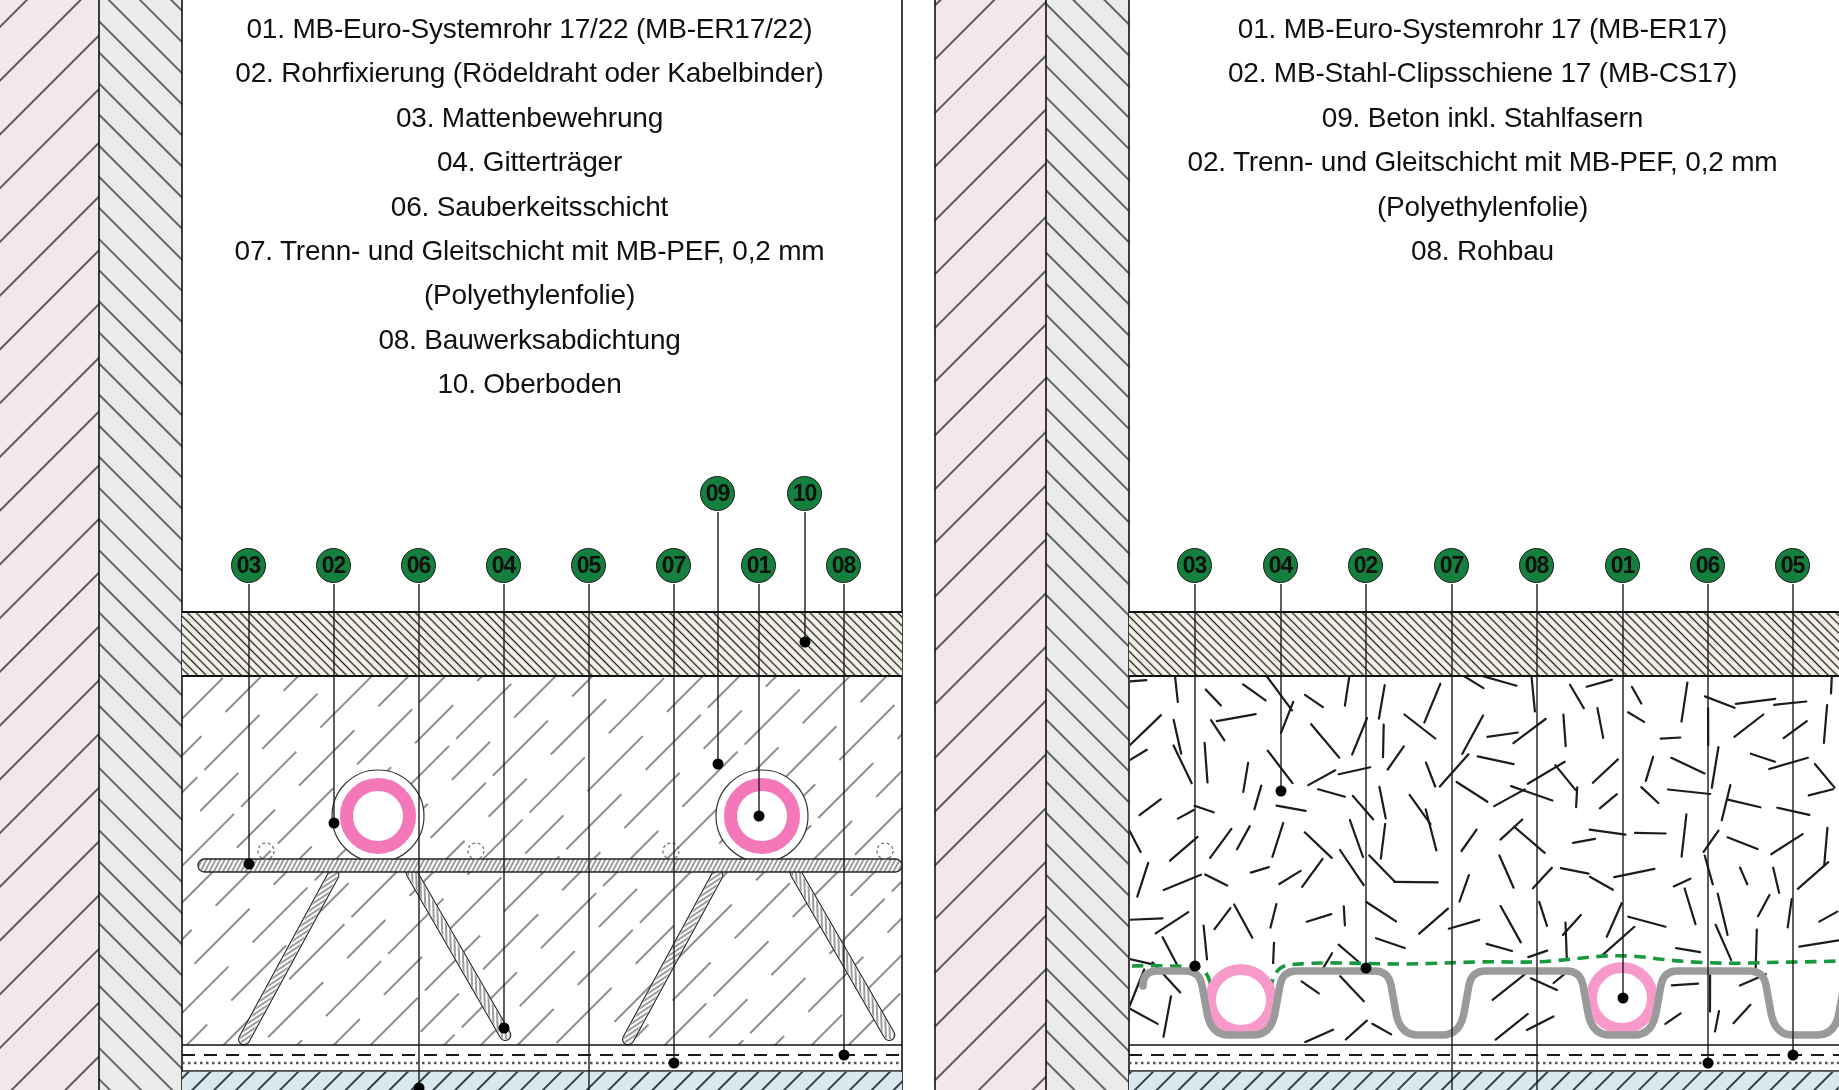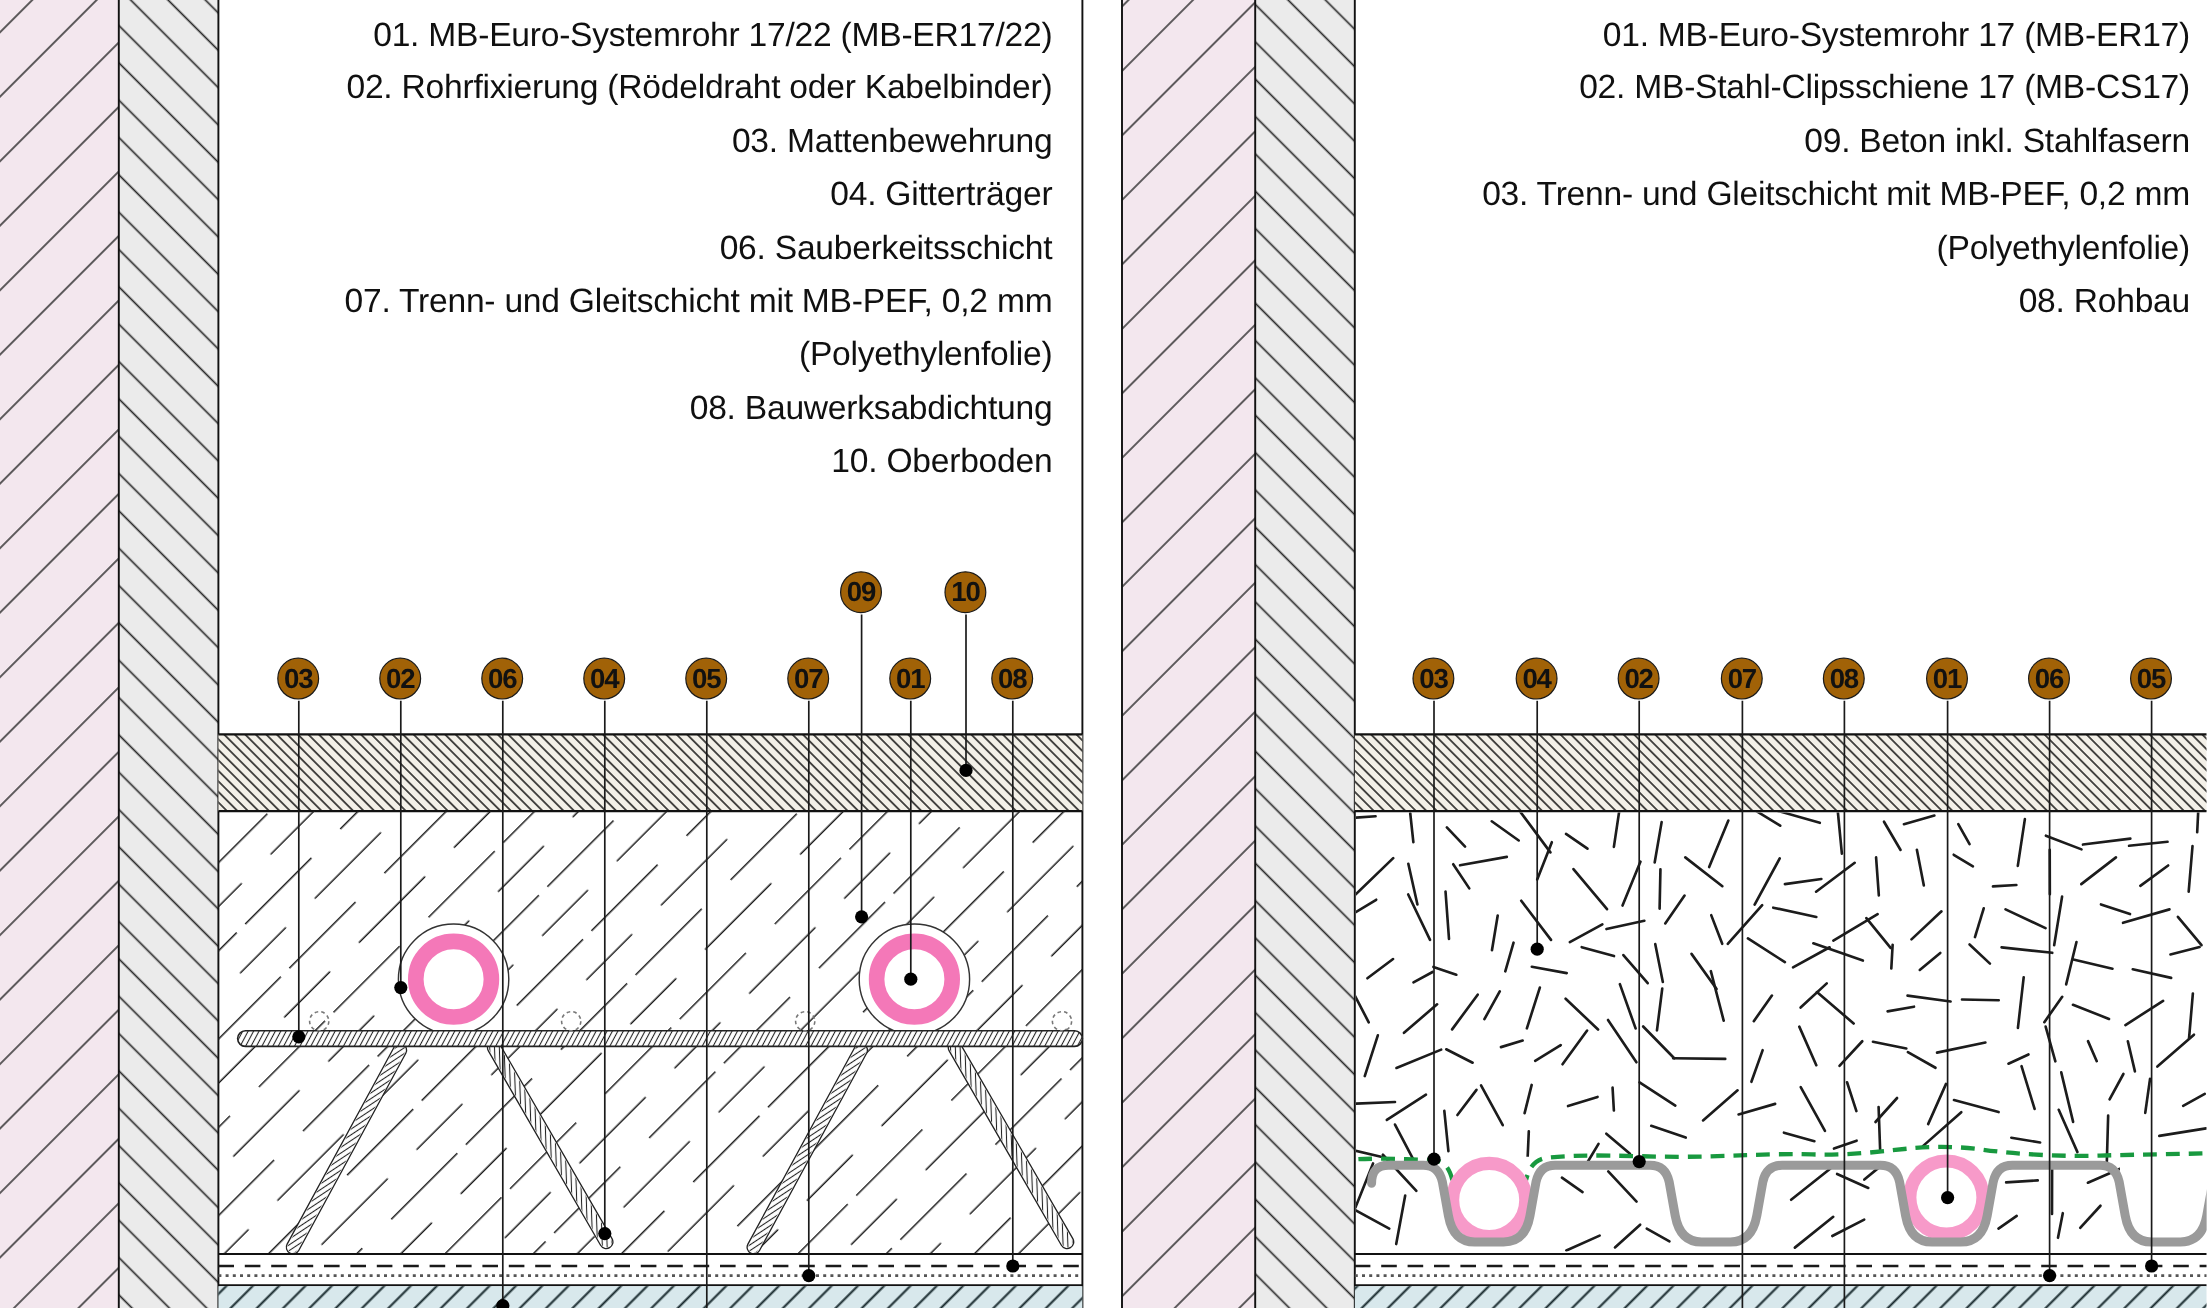--- a/index.html
+++ b/index.html
@@ -2,30 +2,30 @@
 <html><head>
 <meta charset="utf-8">
 <style>
   html,body{margin:0;padding:0;background:#fff;}
   #stage{
     position:relative;width:1839px;height:1090px;overflow:hidden;background:#fff;
     font-family:"Liberation Sans",sans-serif;color:#111;
   }
   #drawing{position:absolute;left:0;top:0;}
   .legend{
-    position:absolute;top:7px;text-align:right;
+    position:absolute;top:7px;text-align:center;
     font-size:28px;line-height:44.4px;letter-spacing:-0.2px;color:#101010;
     white-space:nowrap;
   }
   .legend div{height:44.4px;}
   #legend-left{left:182px;width:695px;}
   #legend-right{left:1140px;width:685px;}
   .callout{
     position:absolute;width:35px;height:35px;border-radius:50%;
-    border:1.8px solid #1a1a1a;background:#a16207;box-sizing:border-box;
+    border:1.8px solid #1a1a1a;background:#15803d;box-sizing:border-box;
     display:flex;align-items:center;justify-content:center;
     font-size:23px;font-weight:700;letter-spacing:-1px;color:#111;
   }
 </style>
 </head>
 <body>
 
 <div id="stage">
 
 <svg id="drawing" width="1839" height="1090" viewBox="0 0 1839 1090" xmlns="http://www.w3.org/2000/svg">
@@ -394,21 +394,21 @@
   <div>06. Sauberkeitsschicht</div>
   <div>07. Trenn- und Gleitschicht mit MB-PEF, 0,2 mm</div>
   <div>(Polyethylenfolie)</div>
   <div>08. Bauwerksabdichtung</div>
   <div>10. Oberboden</div>
 </div>
 <div id="legend-right" class="legend">
   <div>01. MB-Euro-Systemrohr 17 (MB-ER17)</div>
   <div>02. MB-Stahl-Clipsschiene 17 (MB-CS17)</div>
   <div>09. Beton inkl. Stahlfasern</div>
-  <div>03. Trenn- und Gleitschicht mit MB-PEF, 0,2 mm</div>
+  <div>02. Trenn- und Gleitschicht mit MB-PEF, 0,2 mm</div>
   <div>(Polyethylenfolie)</div>
   <div>08. Rohbau</div>
 </div>
 
 <div class="callout" style="left:231px;top:548px">
       <span>03</span>
     </div>
 <div class="callout" style="left:316px;top:548px">
       <span>02</span>
     </div>

